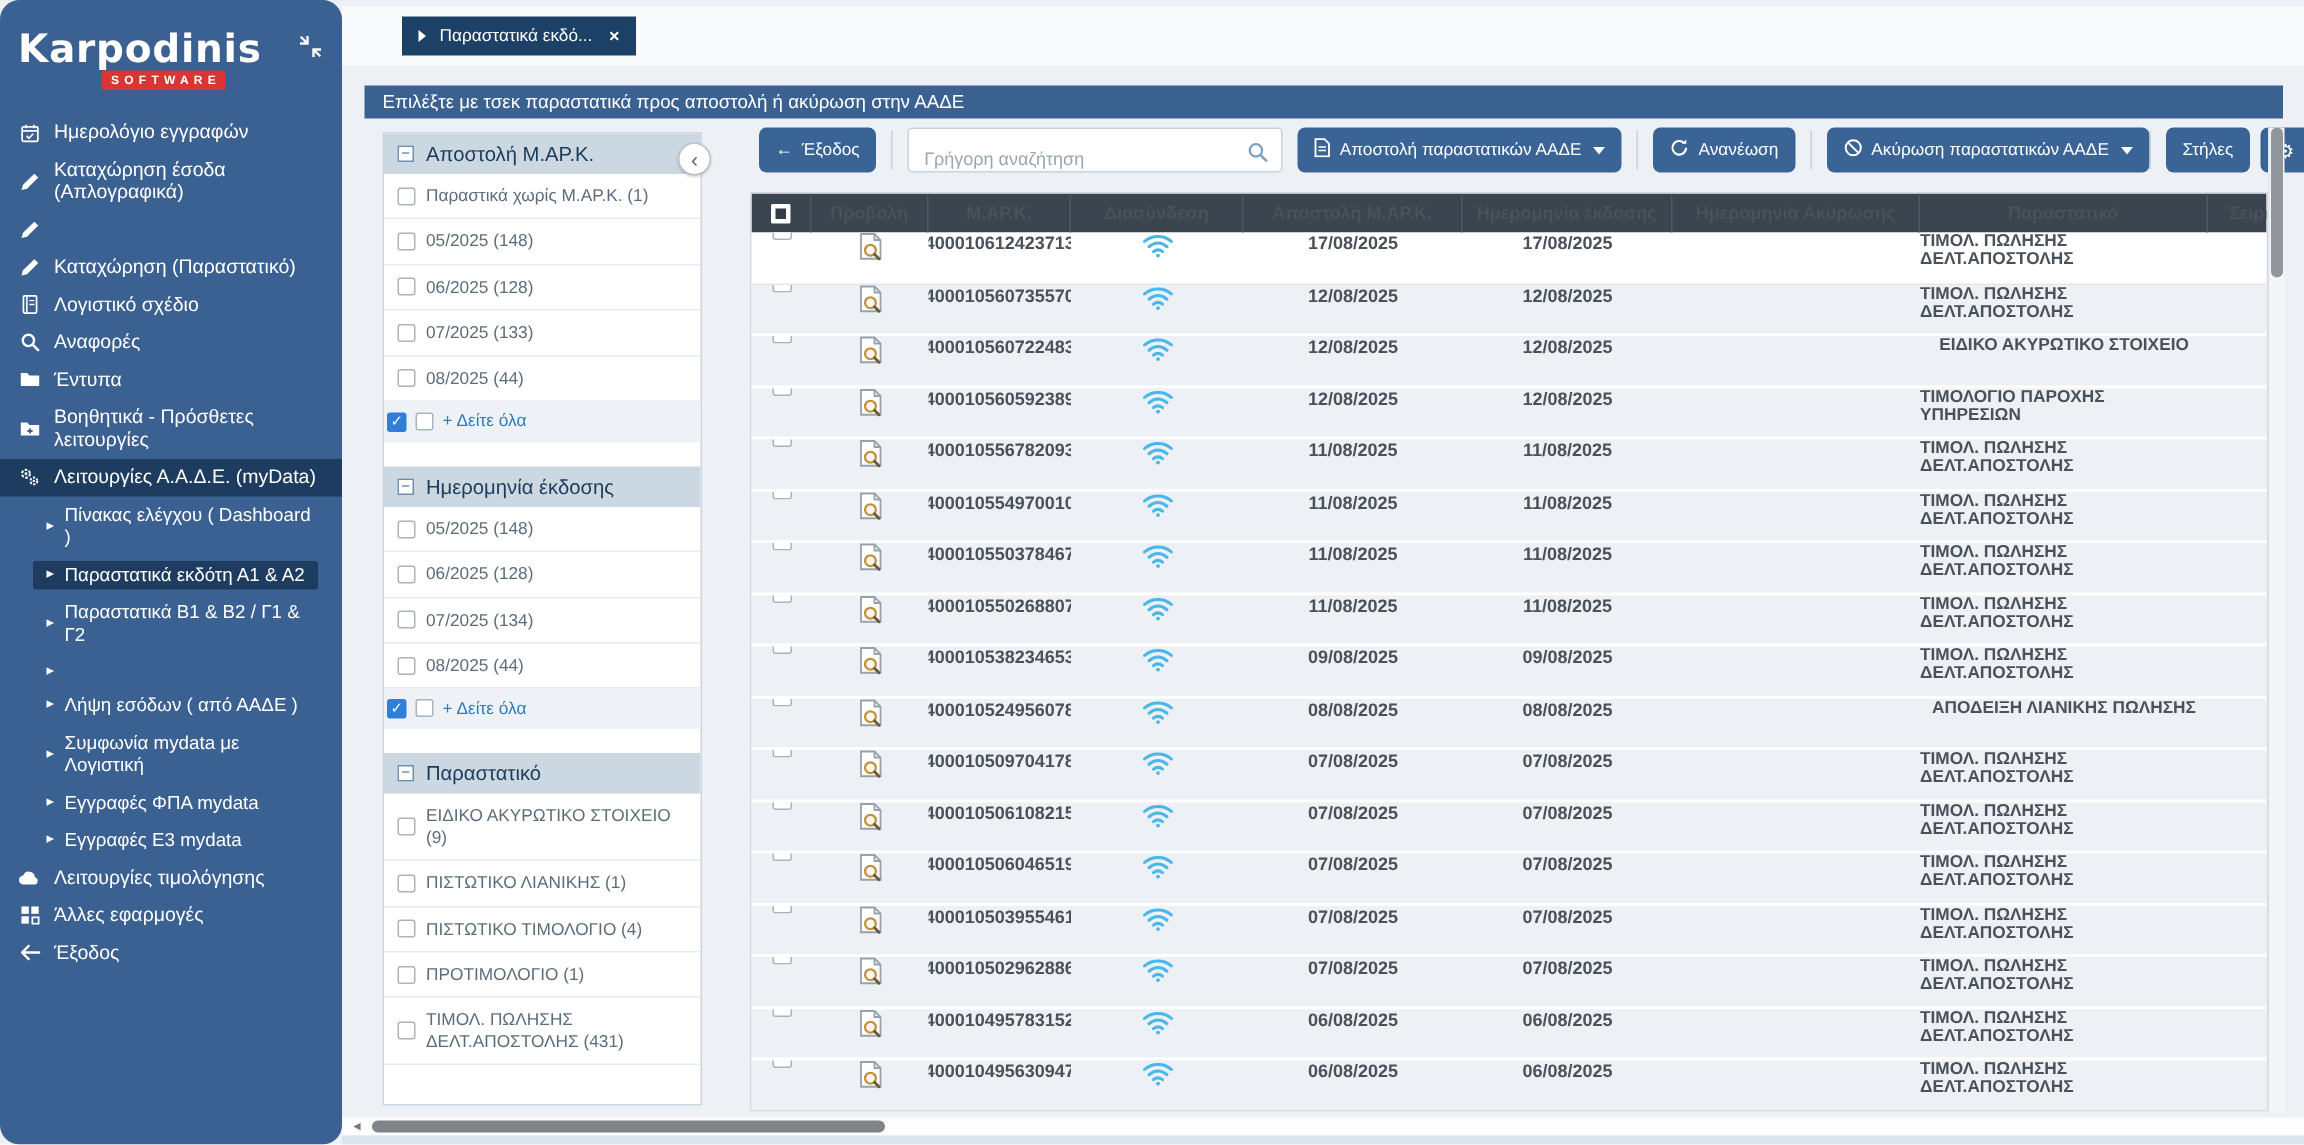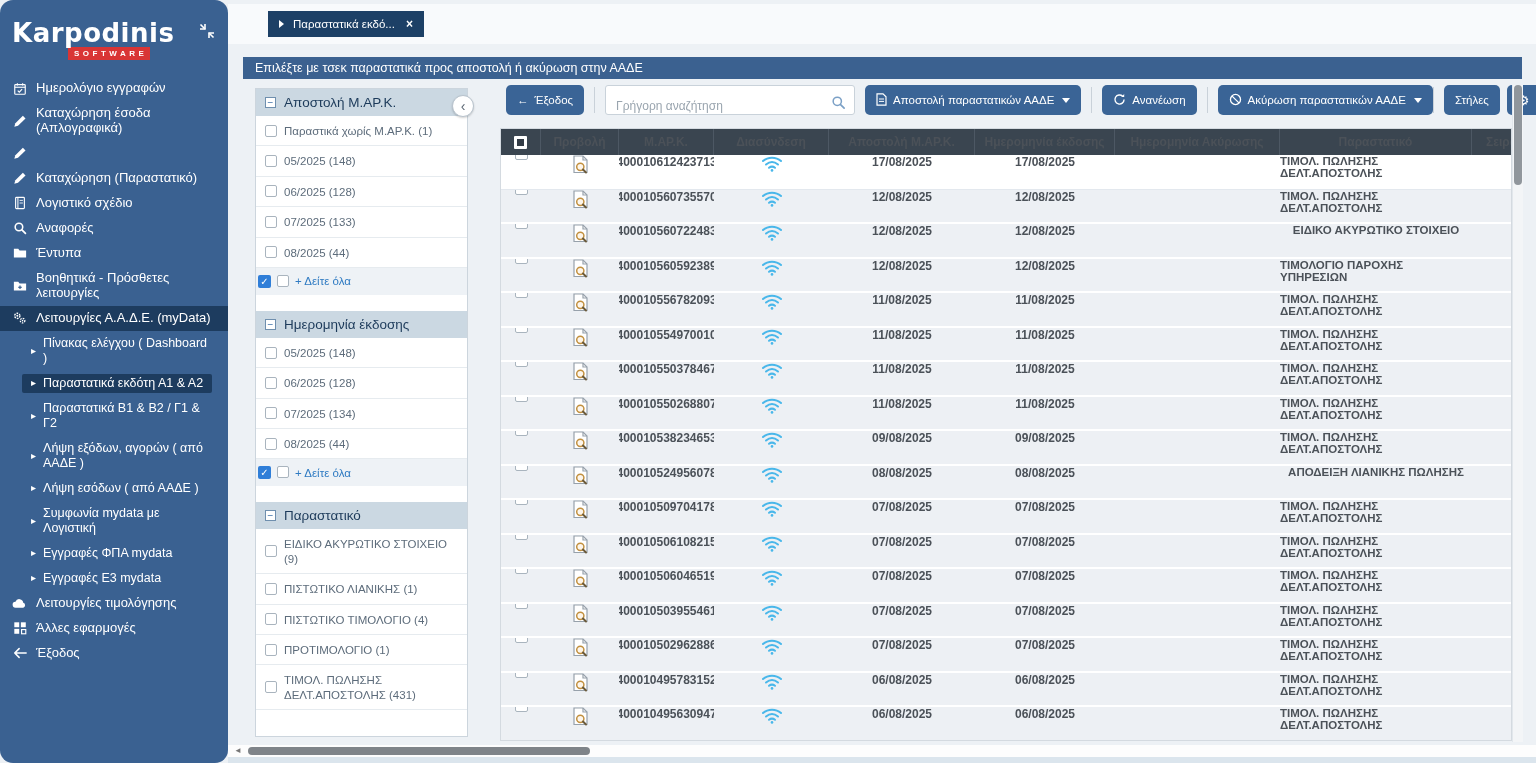--- a/index.html
+++ b/index.html
@@ -180,21 +180,20 @@
       <div class="side-sub active"><span class="sub-inner">
           <span class="tri">▸</span>
           <span>Παραστατικά εκδότη Α1 &amp; Α2</span>
         </span></div>
       <div class="side-sub"><span class="sub-inner">
           <span class="tri">▸</span>
           <span>Παραστατικά Β1 &amp; Β2 / Γ1 &amp; Γ2</span>
         </span></div>
       <div class="side-sub"><span class="sub-inner">
           <span class="tri">▸</span>
-          <span>Λήψη εξόδων, αγορών ( από ΑΑΔΕ )</span>
         </span></div>
       <div class="side-sub"><span class="sub-inner">
           <span class="tri">▸</span>
           <span>Λήψη εσόδων ( από ΑΑΔΕ )</span>
         </span></div>
       <div class="side-sub"><span class="sub-inner">
           <span class="tri">▸</span>
           <span>Συμφωνία mydata με Λογιστική</span>
         </span></div>
       <div class="side-sub"><span class="sub-inner">

